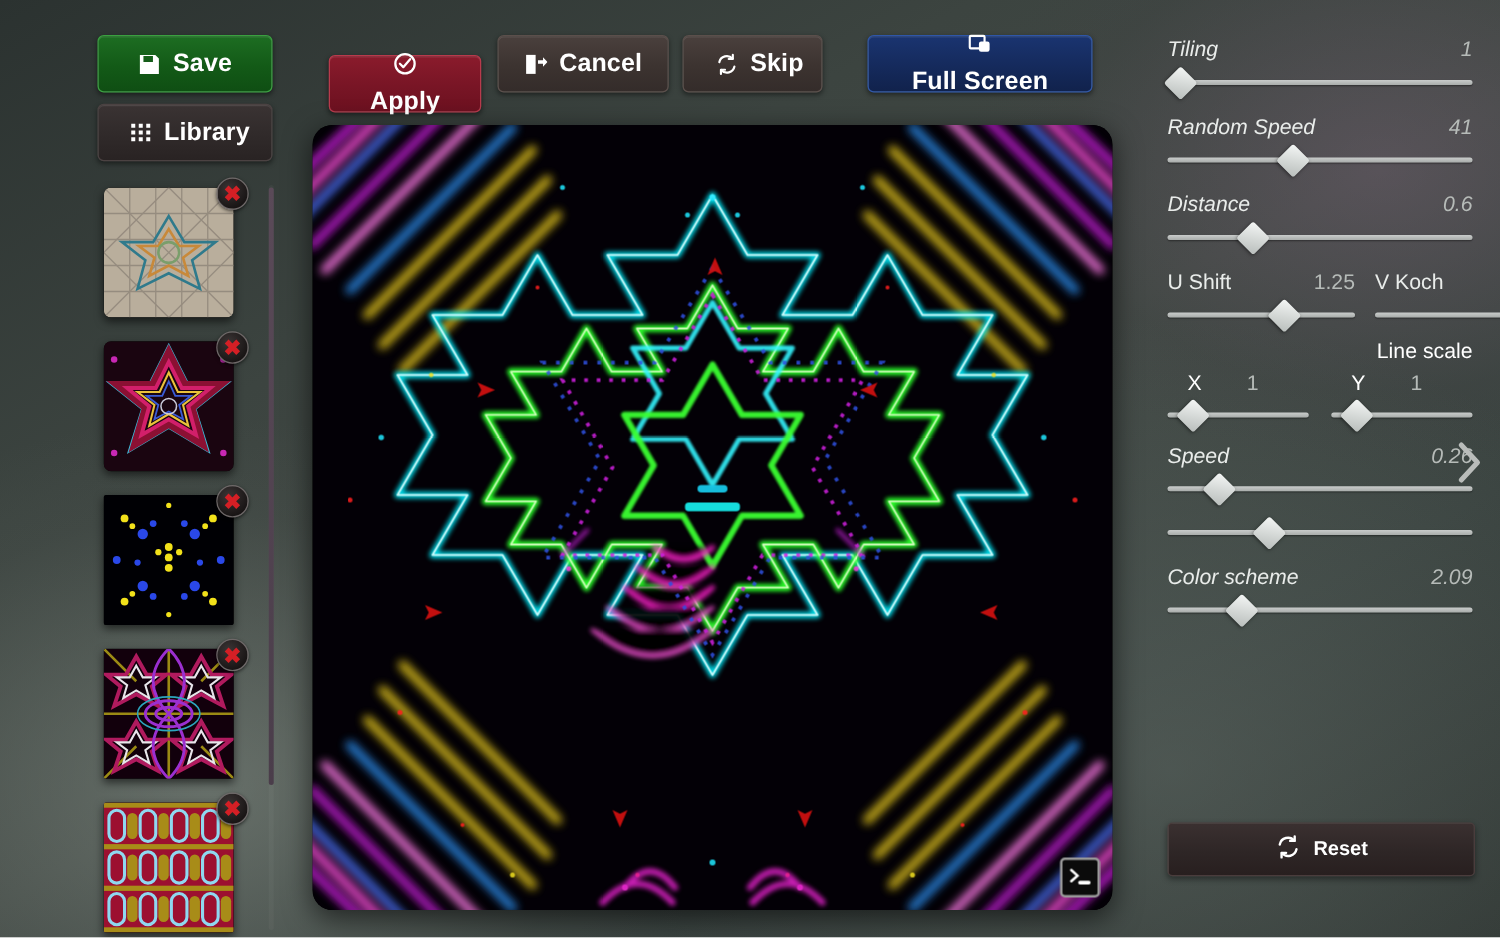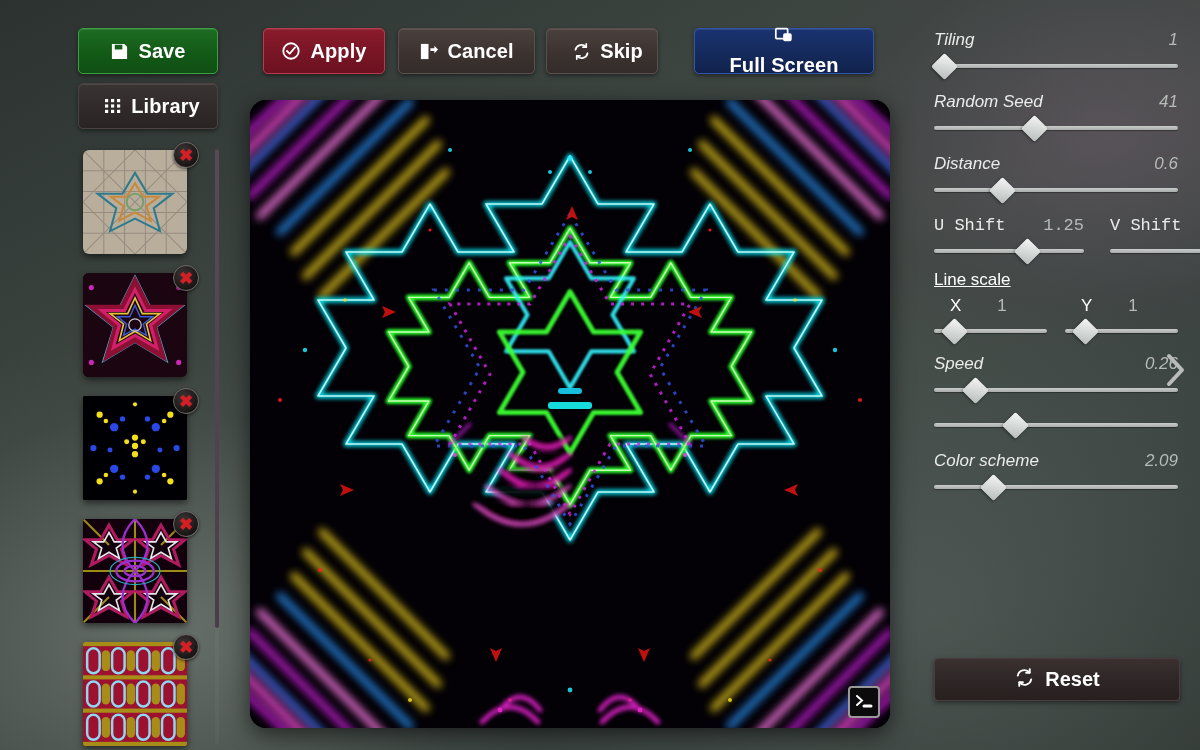--- a/index.html
+++ b/index.html
@@ -62,24 +62,25 @@
     border: 1px solid #3aa040;
   }
   .btn-library {
     position: absolute; top: 55px; left: 0;
     width: 140px;
     background: linear-gradient(180deg, #3a3333 0%, #302a2a 55%, #292323 100%);
     border: 1px solid #4b4242;
     padding-left: 26px;
   }
   .btn-apply {
-    position: absolute; top: 0; left: 185px;
+    position: absolute; top: 16px; left: 185px;
     width: 122px;
     background: linear-gradient(180deg, #8a1b2c 0%, #781525 55%, #6c1120 100%);
     border: 1px solid #b83a4c;
+    flex-direction: column;
   }
   .btn-cancel {
     position: absolute; top: 0; left: 320px;
     width: 137px;
     background: linear-gradient(180deg, #4a403d 0%, #3c3330 55%, #342c2a 100%);
     border: 1px solid #5b4f4b;
   }
   .btn-skip {
     position: absolute; top: 0; left: 468px;
     width: 112px;
@@ -235,30 +236,29 @@
     position: absolute;
     top: 0;
     width: 19px; height: 19px;
     margin-left: -9px;
     background: linear-gradient(145deg, #f4f6f5 0%, #d3d7d5 55%, #b9bebc 100%);
     transform: rotate(45deg);
     border-radius: 2px;
     box-shadow: 0 1px 3px rgba(0,0,0,0.5);
   }
 
-  .dual-row { display: flex; gap: 26px; margin-bottom: 10px; font-family: Liberation Mono, monospace; }
+  .dual-row { display: flex; gap: 16px; margin-bottom: 10px; }
   .dual-col { flex: 0 0 auto; width: 150px; }
   .dual-col.clip { width: 150px; overflow: visible; }
 
   .linescale-title {
-    text-align: left;
+    text-align: right;
     color: #ffffff;
     font-size: 17px;
     margin: 10px 0 6px 0;
-    text-decoration: underline;
   }
   .xy-row { display: flex; gap: 18px; margin-bottom: 14px; }
   .xy-col { width: 113px; }
   .xy-head {
     display: flex; align-items: baseline;
     justify-content: flex-start; gap: 36px;
     margin-bottom: 6px; padding-left: 16px;
   }
   .xy-label { color: #ffffff; font-size: 17px; font-weight: 500; }
   .xy-val { color: #b6bbb8; font-size: 17px; }
@@ -276,21 +276,21 @@
     position: absolute;
     left: 26px;
     top: 658px;
     width: 246px;
     height: 43px;
     border-radius: 4px;
     background: linear-gradient(180deg, #3a3030 0%, #2e2626 55%, #281f1f 100%);
     border: 1px solid #4a3c3c;
     display: flex; align-items: center; justify-content: center;
     gap: 10px;
-    color: #ffffff; font-size: 20px; font-weight: bold;
+    color: #ffffff; font-size: 16px; font-weight: bold;
     cursor: pointer;
     box-shadow: 0 2px 5px rgba(0,0,0,0.45);
   }
 </style>
 </head>
 <body>
 
 <div id="app">
 
   <div class="toolbar">
@@ -739,21 +739,21 @@
         <span class="ctrl-val">1</span>
       </div>
       <div class="slider">
         <div class="rail"></div>
         <div class="handle" style="left: 4%;"></div>
       </div>
     </div>
 
     <div class="ctrl">
       <div class="ctrl-head">
-        <span class="ctrl-label">Random Seed</span>
+        <span class="ctrl-label">Random Speed</span>
         <span class="ctrl-val">41</span>
       </div>
       <div class="slider">
         <div class="rail"></div>
         <div class="handle" style="left: 41%;"></div>
       </div>
     </div>
 
     <div class="ctrl">
       <div class="ctrl-head">
@@ -772,21 +772,21 @@
           <span class="ctrl-label">U Shift</span>
           <span class="ctrl-val">1.25</span>
         </div>
         <div class="slider">
           <div class="rail"></div>
           <div class="handle" style="left: 62%;"></div>
         </div>
       </div>
       <div class="dual-col clip">
         <div class="ctrl-head">
-          <span class="ctrl-label">V Shift</span>
+          <span class="ctrl-label">V Koch</span>
 
         </div>
         <div class="slider">
           <div class="rail"></div>
 
         </div>
       </div>
     </div>
 
     <div class="linescale-title">Line scale</div>

